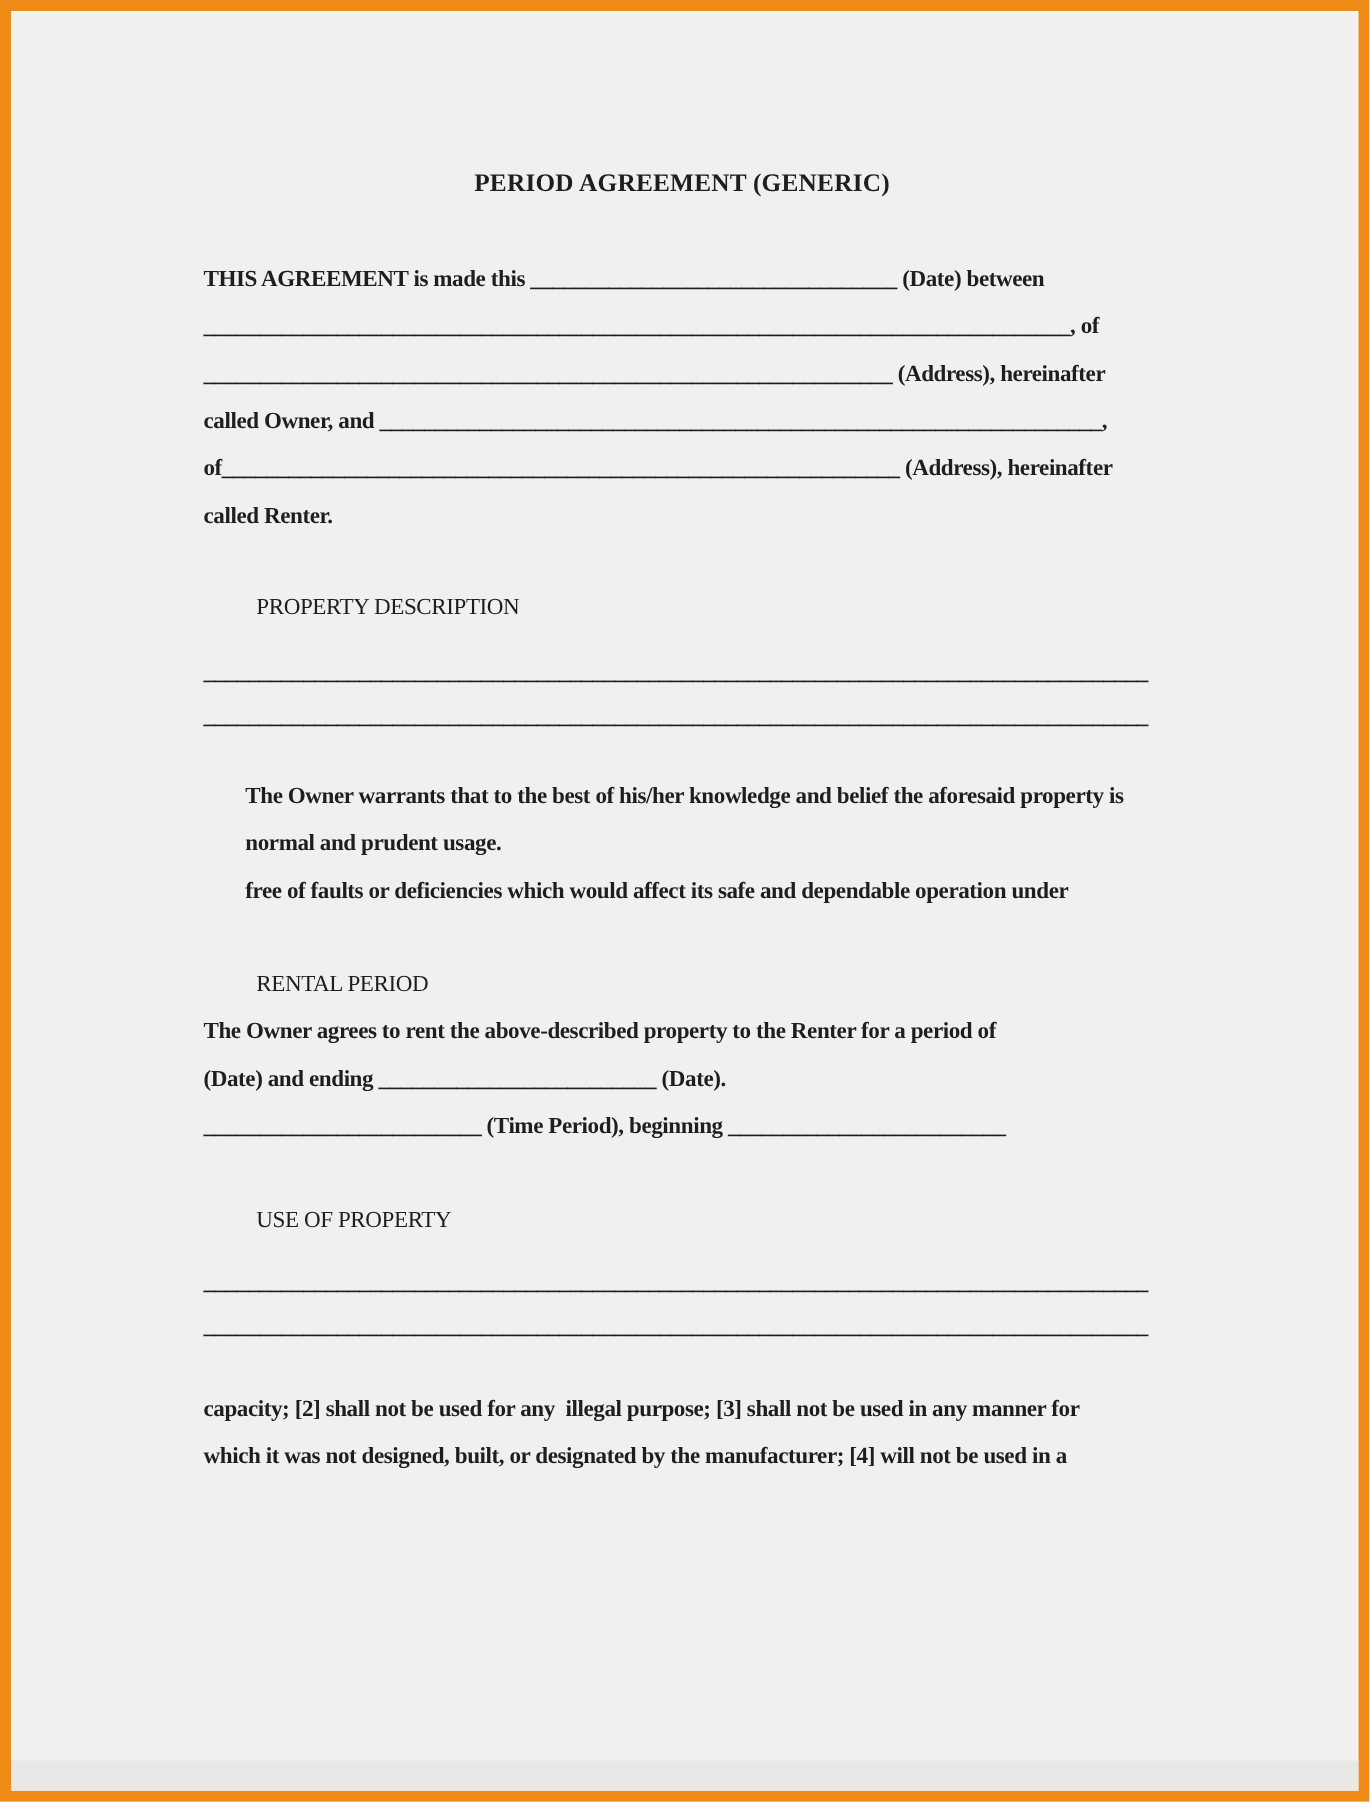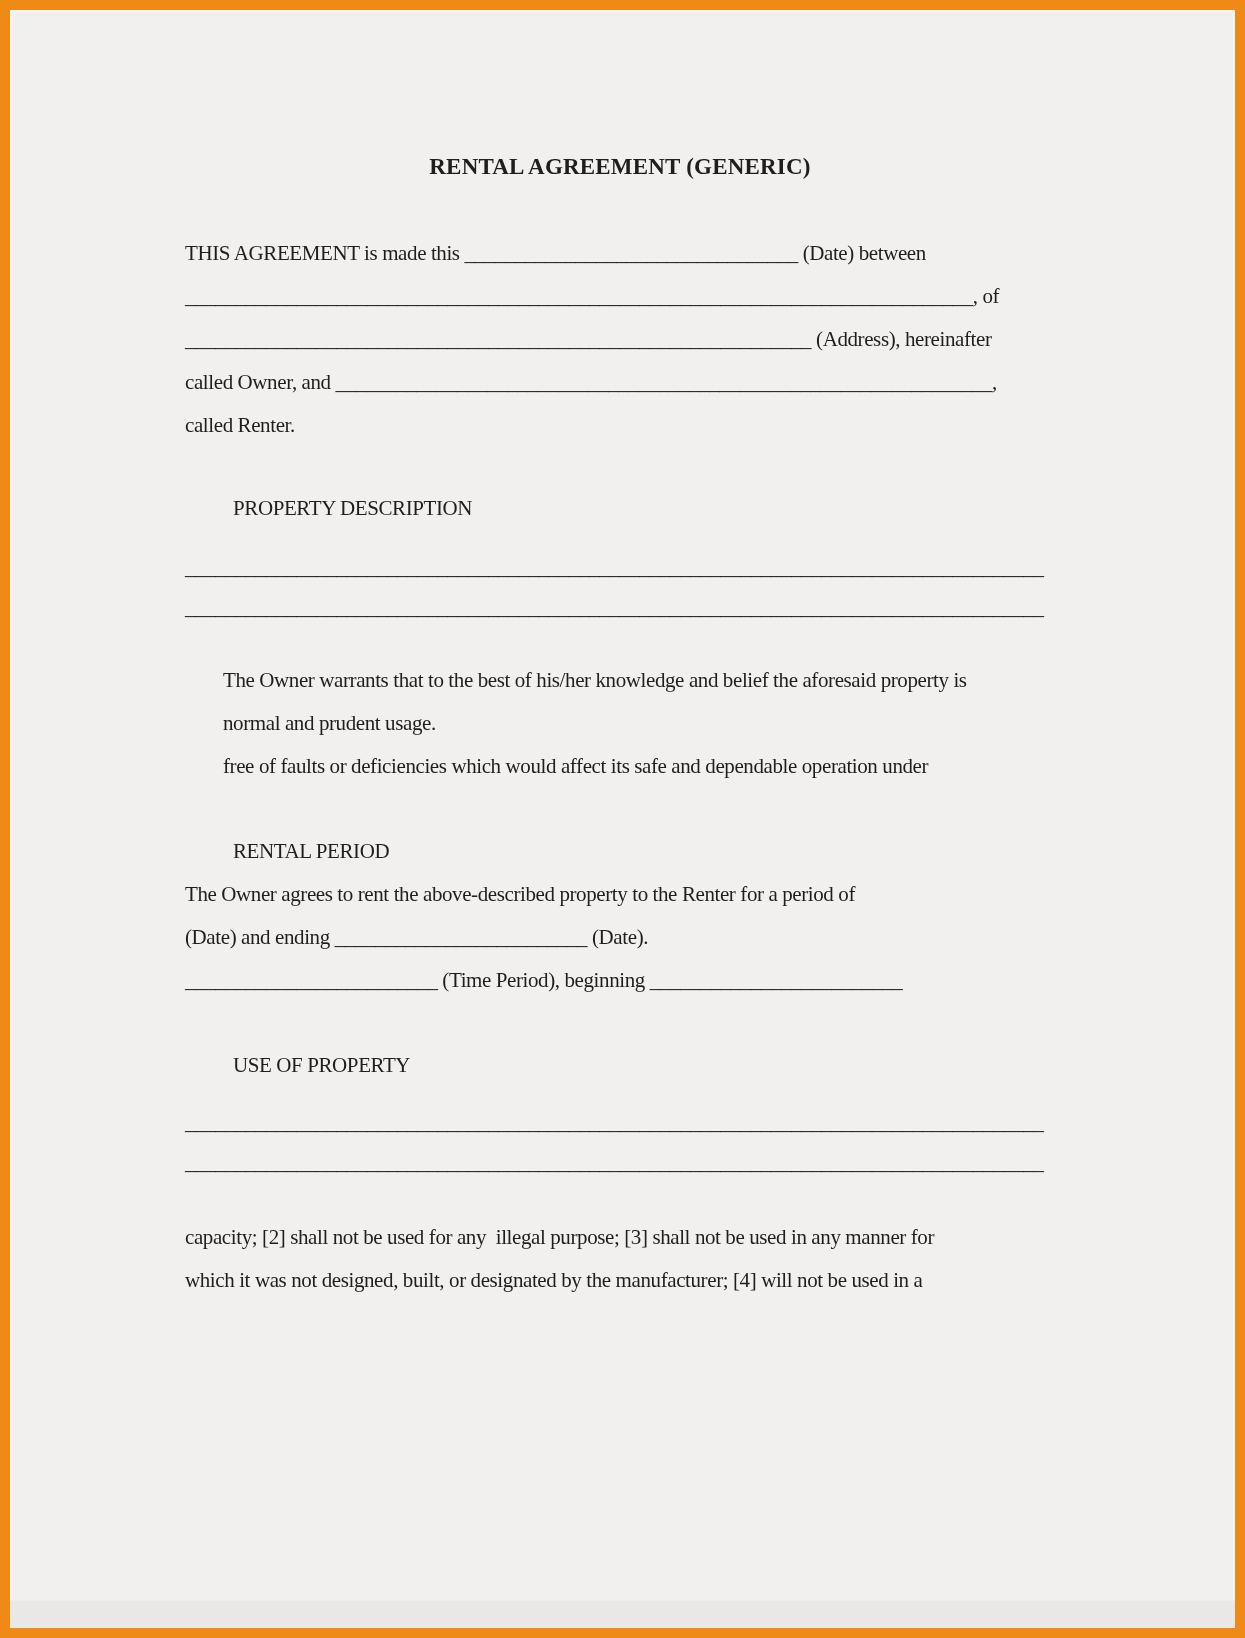--- a/index.html
+++ b/index.html
@@ -29,21 +29,21 @@
   }
   .title {
     margin-top: 142px;
     text-align: center;
     font-weight: bold;
     font-size: 23px;
     line-height: 30px;
     letter-spacing: 0.2px;
   }
   .para { line-height: 43px; }
-  .line { white-space: pre; }
+  .line { white-space: pre; font-weight: bold; }
   .heading { line-height: 43px; margin-left: 48px; }
   .blank-lines { line-height: 40px; }
 
   .intro            { margin-top: 50px; }
   .pd-heading       { margin-top: 40px; }
   .pd-blanks        { margin-top: 17px; }
   .warrants         { margin-top: 32px; margin-left: 38px; }
   .rp-heading       { margin-top: 42px; }
   .rental           { margin-top: 0; }
   .up-heading       { margin-top: 42px; }
@@ -59,27 +59,28 @@
     background: #e9e8e6;
     border-top: 1px solid #eeedeb;
   }
 </style>
 </head>
 <body>
 
 <div class="page">
   <div class="content">
 
-    <div class="title">RENTAL AGREEMENT (GENERIC)</div>
+    <div class="title">PERIOD AGREEMENT (GENERIC)</div>
 
     <div class="para intro">
       <div class="line">THIS AGREEMENT is made this _________________________________ (Date) between</div>
       <div class="line">______________________________________________________________________________, of</div>
       <div class="line">______________________________________________________________ (Address), hereinafter</div>
       <div class="line">called Owner, and _________________________________________________________________,</div>
+      <div class="line">of_____________________________________________________________ (Address), hereinafter</div>
       <div class="line">called Renter.</div>
     </div>
 
     <div class="heading pd-heading">PROPERTY DESCRIPTION</div>
 
     <div class="blank-lines pd-blanks">
       <div class="line">_____________________________________________________________________________________</div>
       <div class="line">_____________________________________________________________________________________</div>
     </div>
 

